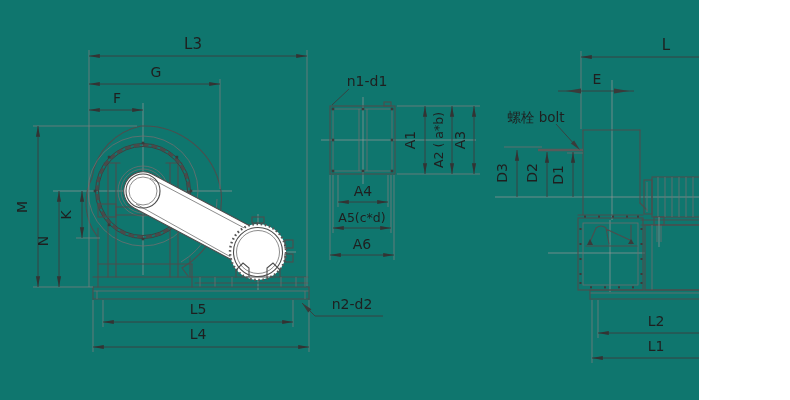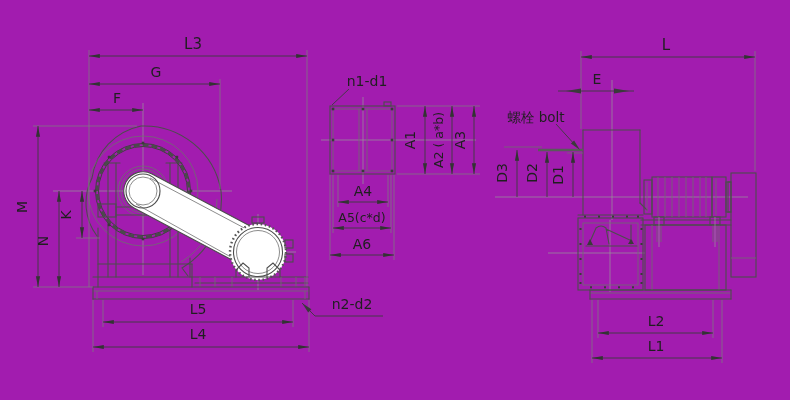--- a/index.html
+++ b/index.html
@@ -1,16 +1,16 @@
 <!DOCTYPE html>
 <html><head>
 <meta charset="utf-8">
 <style>
   html,body{margin:0;padding:0;background:#ffffff;}
-  .canvas{position:relative;width:790px;height:400px;background:#a21caf;overflow:hidden;
+  .canvas{position:relative;width:699px;height:400px;background:#0f766e;overflow:hidden;
           font-family:"DejaVu Sans","Liberation Sans",sans-serif;}
   svg{display:block;}
   .ln{stroke:#4d4d4d;stroke-width:1.1;fill:none;stroke-linecap:round;}
   .thin{stroke:#6e6e6e;stroke-width:0.8;fill:none;}
   .cl{stroke:#9a9a9a;stroke-width:0.7;fill:none;}
   .ext{stroke:#7d7d7d;stroke-width:0.75;fill:none;}
   .dim{stroke:#3c3c3c;stroke-width:0.9;fill:none;}
   .dark{stroke:#3f3f3f;fill:none;}
   .dot{fill:#3a3a3a;stroke:none;}
   .lbl{font-size:14px;fill:#1f1f1f;}

